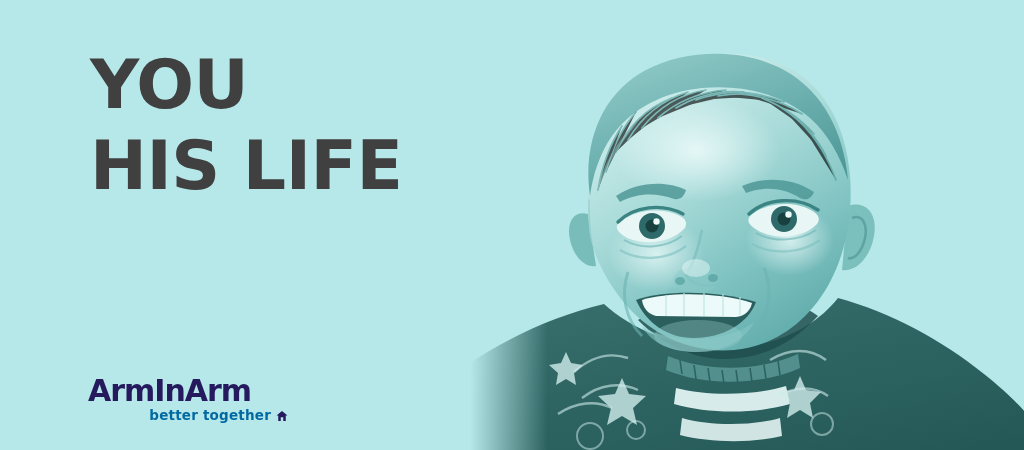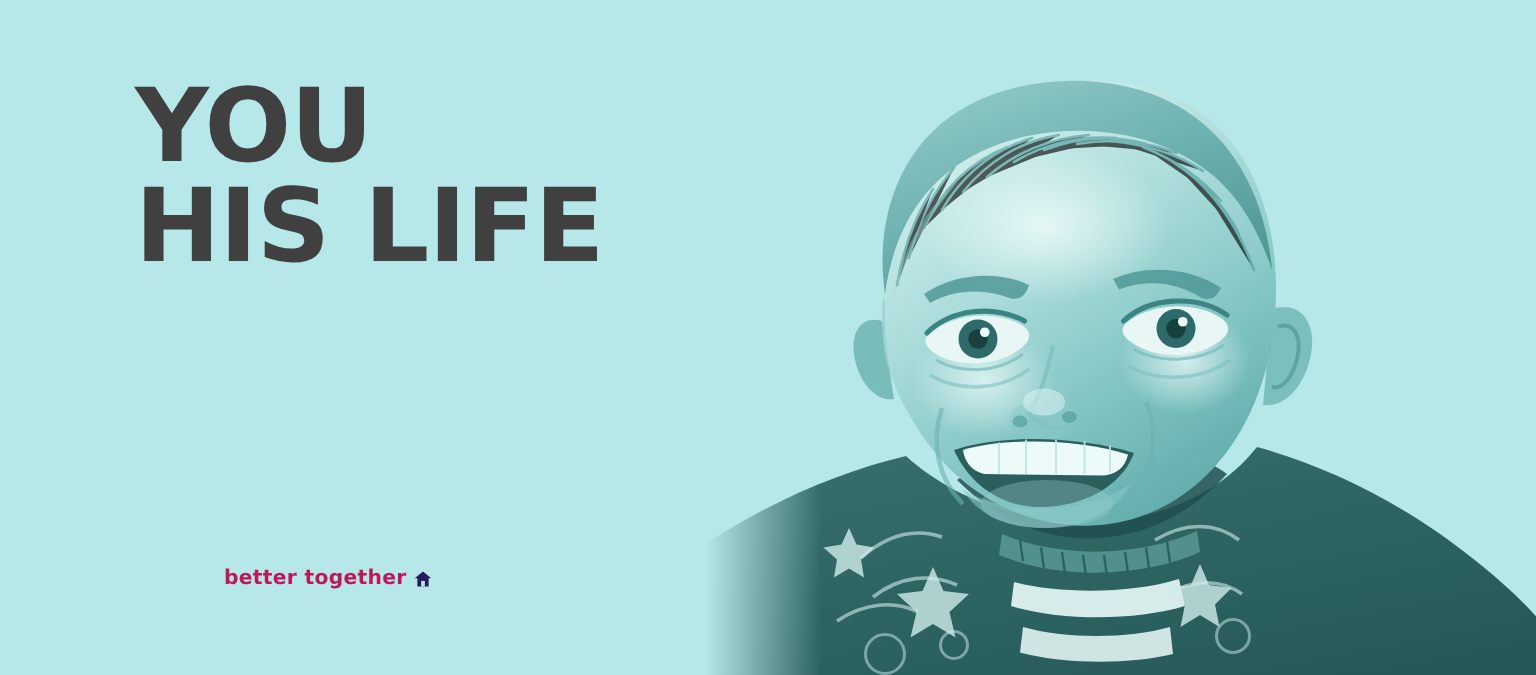--- a/index.html
+++ b/index.html
@@ -31,21 +31,21 @@
     font-size:68px;
     line-height:0.96;
     font-weight:700;
     letter-spacing:-0.5px;
     text-transform:uppercase;
     font-family:"DejaVu Sans","Liberation Sans",sans-serif;
     -webkit-font-smoothing:antialiased;
   }
   .headline .hl-line{display:block;white-space:nowrap;}
   .hl-2{margin-top:2px;}
-  .hl-3{margin-top:2px;}
+  .hl-3{margin-top:16px;}
 
   .subtitle{
     margin:0;
     padding-top:32px;
     color:#1e3352;
     font-size:30px;
     font-weight:400;
     line-height:1.1;
     letter-spacing:0.1px;
     white-space:nowrap;
@@ -64,21 +64,21 @@
     font-weight:700;
     letter-spacing:-1.0px;
     line-height:1;
     font-family:"DejaVu Sans","Liberation Sans",sans-serif;
   }
   .logo-tagline-row{
     display:flex;align-items:center;justify-content:flex-end;
     gap:5px;margin-top:3px;width:200px;
   }
   .logo-tagline{
-    color:#be185d;
+    color:#0369a1;
     font-size:13.5px;
     font-weight:700;
     letter-spacing:0.2px;
     line-height:1;
     font-family:"DejaVu Sans","Liberation Sans",sans-serif;
   }
   .house-icon{display:block;width:12px;height:12px;}
 </style>
 </head>
 <body>
@@ -301,20 +301,21 @@
   </div>
 
   <div class="copy">
     <h1 class="headline">
       <span class="hl-line hl-1">YOU</span>
       <span class="hl-line hl-3">HIS LIFE</span>
     </h1>
   </div>
 
   <div class="logo">
+    <div class="logo-word">ArmInArm</div>
     <div class="logo-tagline-row">
       <span class="logo-tagline">better together</span>
       <svg class="house-icon" viewBox="0 0 24 24">
         <path d="M12 2 L23 11 L19.5 11 L19.5 22 L4.5 22 L4.5 11 L1 11 Z" fill="#261a5e"></path>
         <path d="M9.5 22 L9.5 14.5 L14.5 14.5 L14.5 22 Z" fill="#b6e8e9"></path>
       </svg>
     </div>
   </div>
 
 </div>

